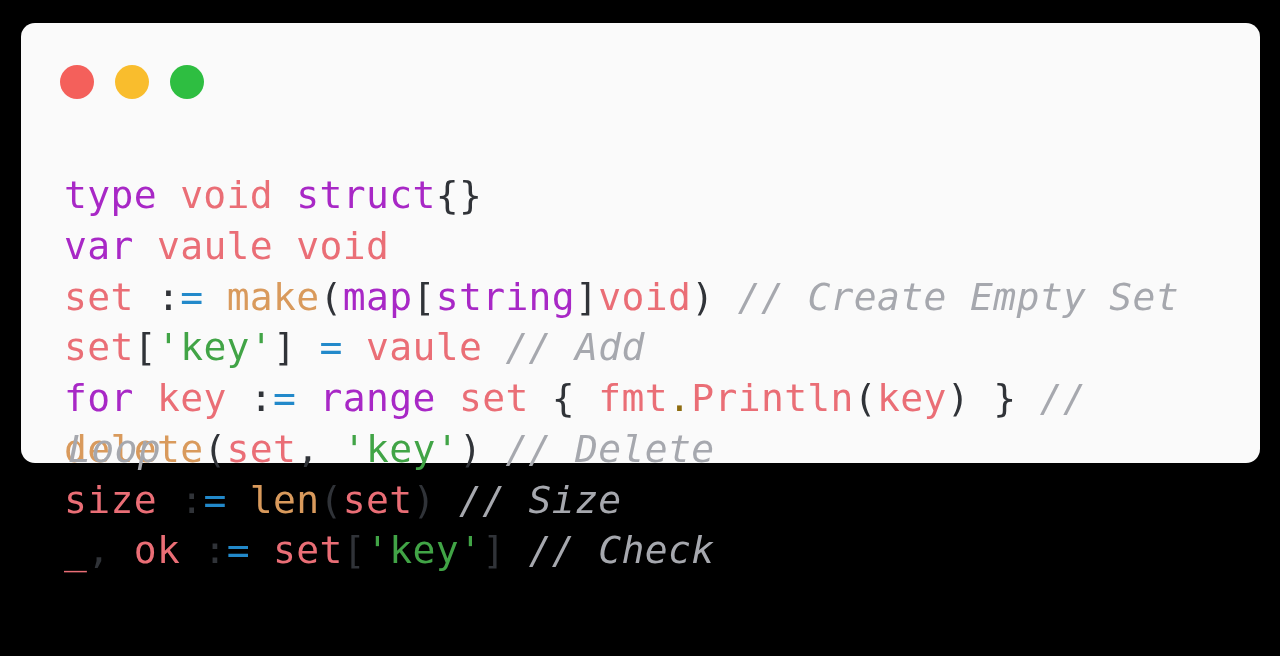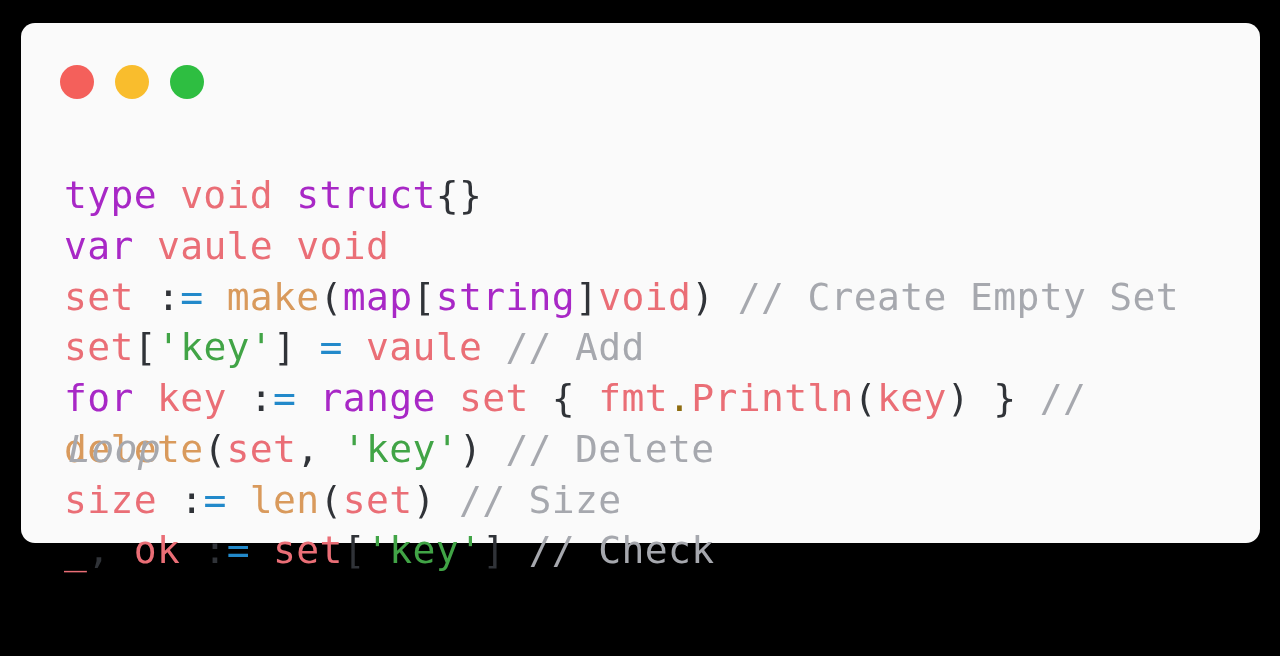--- a/index.html
+++ b/index.html
@@ -9,21 +9,21 @@
     height: 656px;
     background: #000000;
     overflow: hidden;
     font-family: "DejaVu Sans Mono", "Liberation Mono", monospace;
   }
   .card {
     position: absolute;
     left: 21px;
     top: 23px;
     width: 1239px;
-    height: 520px;
+    height: 440px;
     background: #fafafa;
     border-radius: 14px;
   }
   .dots {
     position: absolute;
     left: 39px;
     top: 42px;
     display: flex;
     gap: 21px;
   }
@@ -40,21 +40,21 @@
     font-family: "DejaVu Sans Mono", "Liberation Mono", monospace;
     font-size: 38px;
     line-height: 50.75px;
     letter-spacing: 0.35px;
     white-space: pre;
   }
   .code-line {
     position: relative;
     height: 50.75px;
   }
-  .tok-comment { }
+  .tok-comment { font-style: italic; }
   .line-overlay {
     position: absolute;
     top: 0;
     font-style: italic;
   }
 </style>
 </head>
 <body style="background: rgb(0, 0, 0);">
 
 <div class="page">

